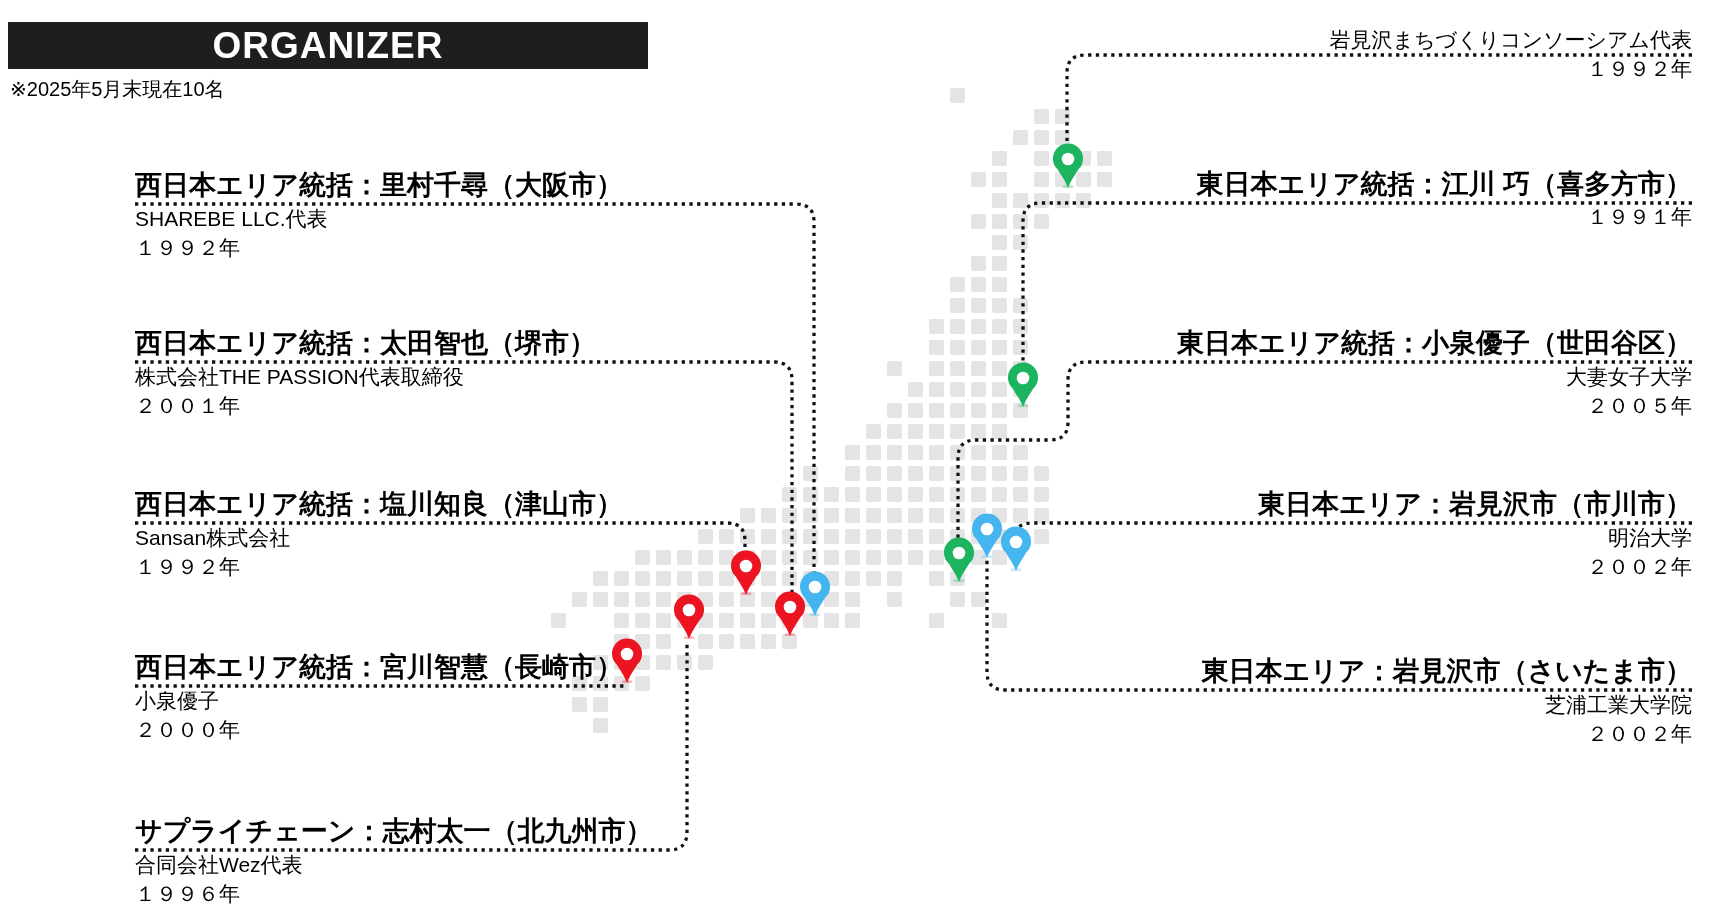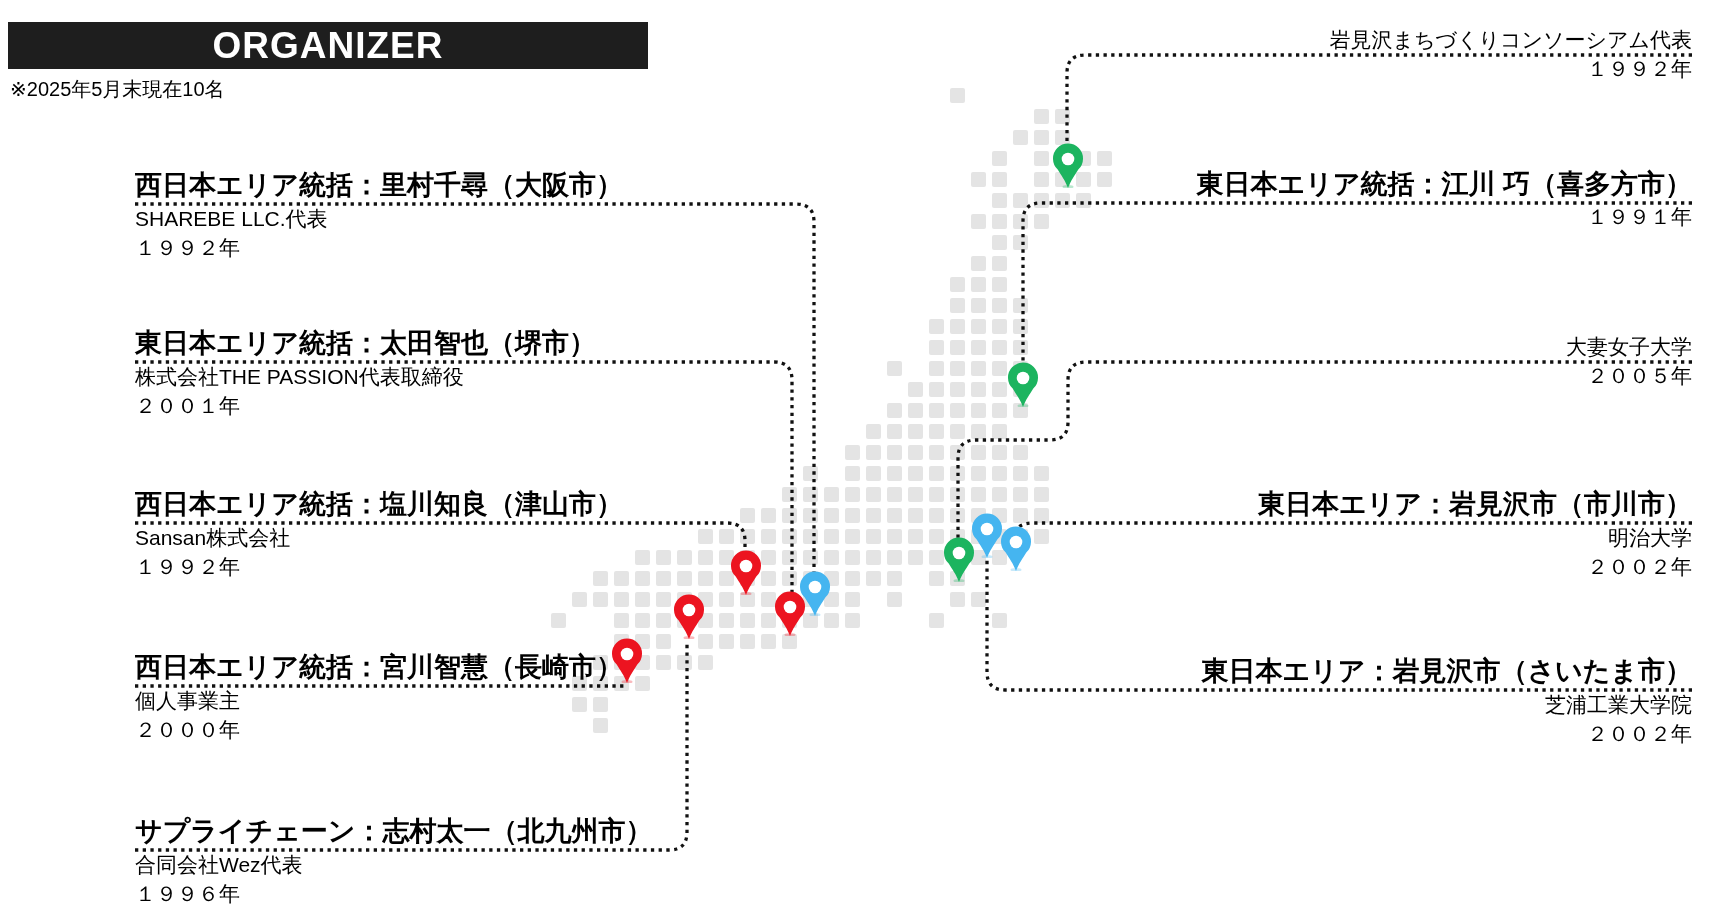--- a/index.html
+++ b/index.html
@@ -326,49 +326,50 @@
 
   <div id="banner" style="background: rgb(30, 30, 30);">ORGANIZER</div>
   <div id="note">※2025年5月末現在10名</div>
 
   <div class="entry west" style="top:170px">
     <div class="m-title">西日本エリア統括：里村千尋（大阪市）</div>
     <div class="m-org">SHAREBE LLC.代表</div>
     <div class="m-year">１９９２年</div>
   </div>
   <div class="entry west" style="top:328px">
-    <div class="m-title">東日本エリア統括：太田智也（堺市）</div>
+    <div class="m-title">西日本エリア統括：太田智也（堺市）</div>
     <div class="m-org">株式会社THE PASSION代表取締役</div>
     <div class="m-year">２００１年</div>
   </div>
   <div class="entry west" style="top:489px">
     <div class="m-title">西日本エリア統括：塩川知良（津山市）</div>
     <div class="m-org">Sansan株式会社</div>
     <div class="m-year">１９９２年</div>
   </div>
   <div class="entry west" style="top:652px">
     <div class="m-title">西日本エリア統括：宮川智慧（長崎市）</div>
-    <div class="m-org">個人事業主</div>
+    <div class="m-org">小泉優子</div>
     <div class="m-year">２０００年</div>
   </div>
   <div class="entry west" style="top:816px">
     <div class="m-title">サプライチェーン：志村太一（北九州市）</div>
     <div class="m-org">合同会社Wez代表</div>
     <div class="m-year">１９９６年</div>
   </div>
 
   <div class="entry east" style="top:21px">
     <div class="m-org">岩見沢まちづくりコンソーシアム代表</div>
     <div class="m-year">１９９２年</div>
   </div>
   <div class="entry east" style="top:169px">
     <div class="m-title">東日本エリア統括：江川 巧（喜多方市）</div>
     <div class="m-year">１９９１年</div>
   </div>
   <div class="entry east" style="top:328px">
+    <div class="m-title">東日本エリア統括：小泉優子（世田谷区）</div>
     <div class="m-org">大妻女子大学</div>
     <div class="m-year">２００５年</div>
   </div>
   <div class="entry east" style="top:489px">
     <div class="m-title">東日本エリア：岩見沢市（市川市）</div>
     <div class="m-org">明治大学</div>
     <div class="m-year">２００２年</div>
   </div>
   <div class="entry east" style="top:656px">
     <div class="m-title">東日本エリア：岩見沢市（さいたま市）</div>

